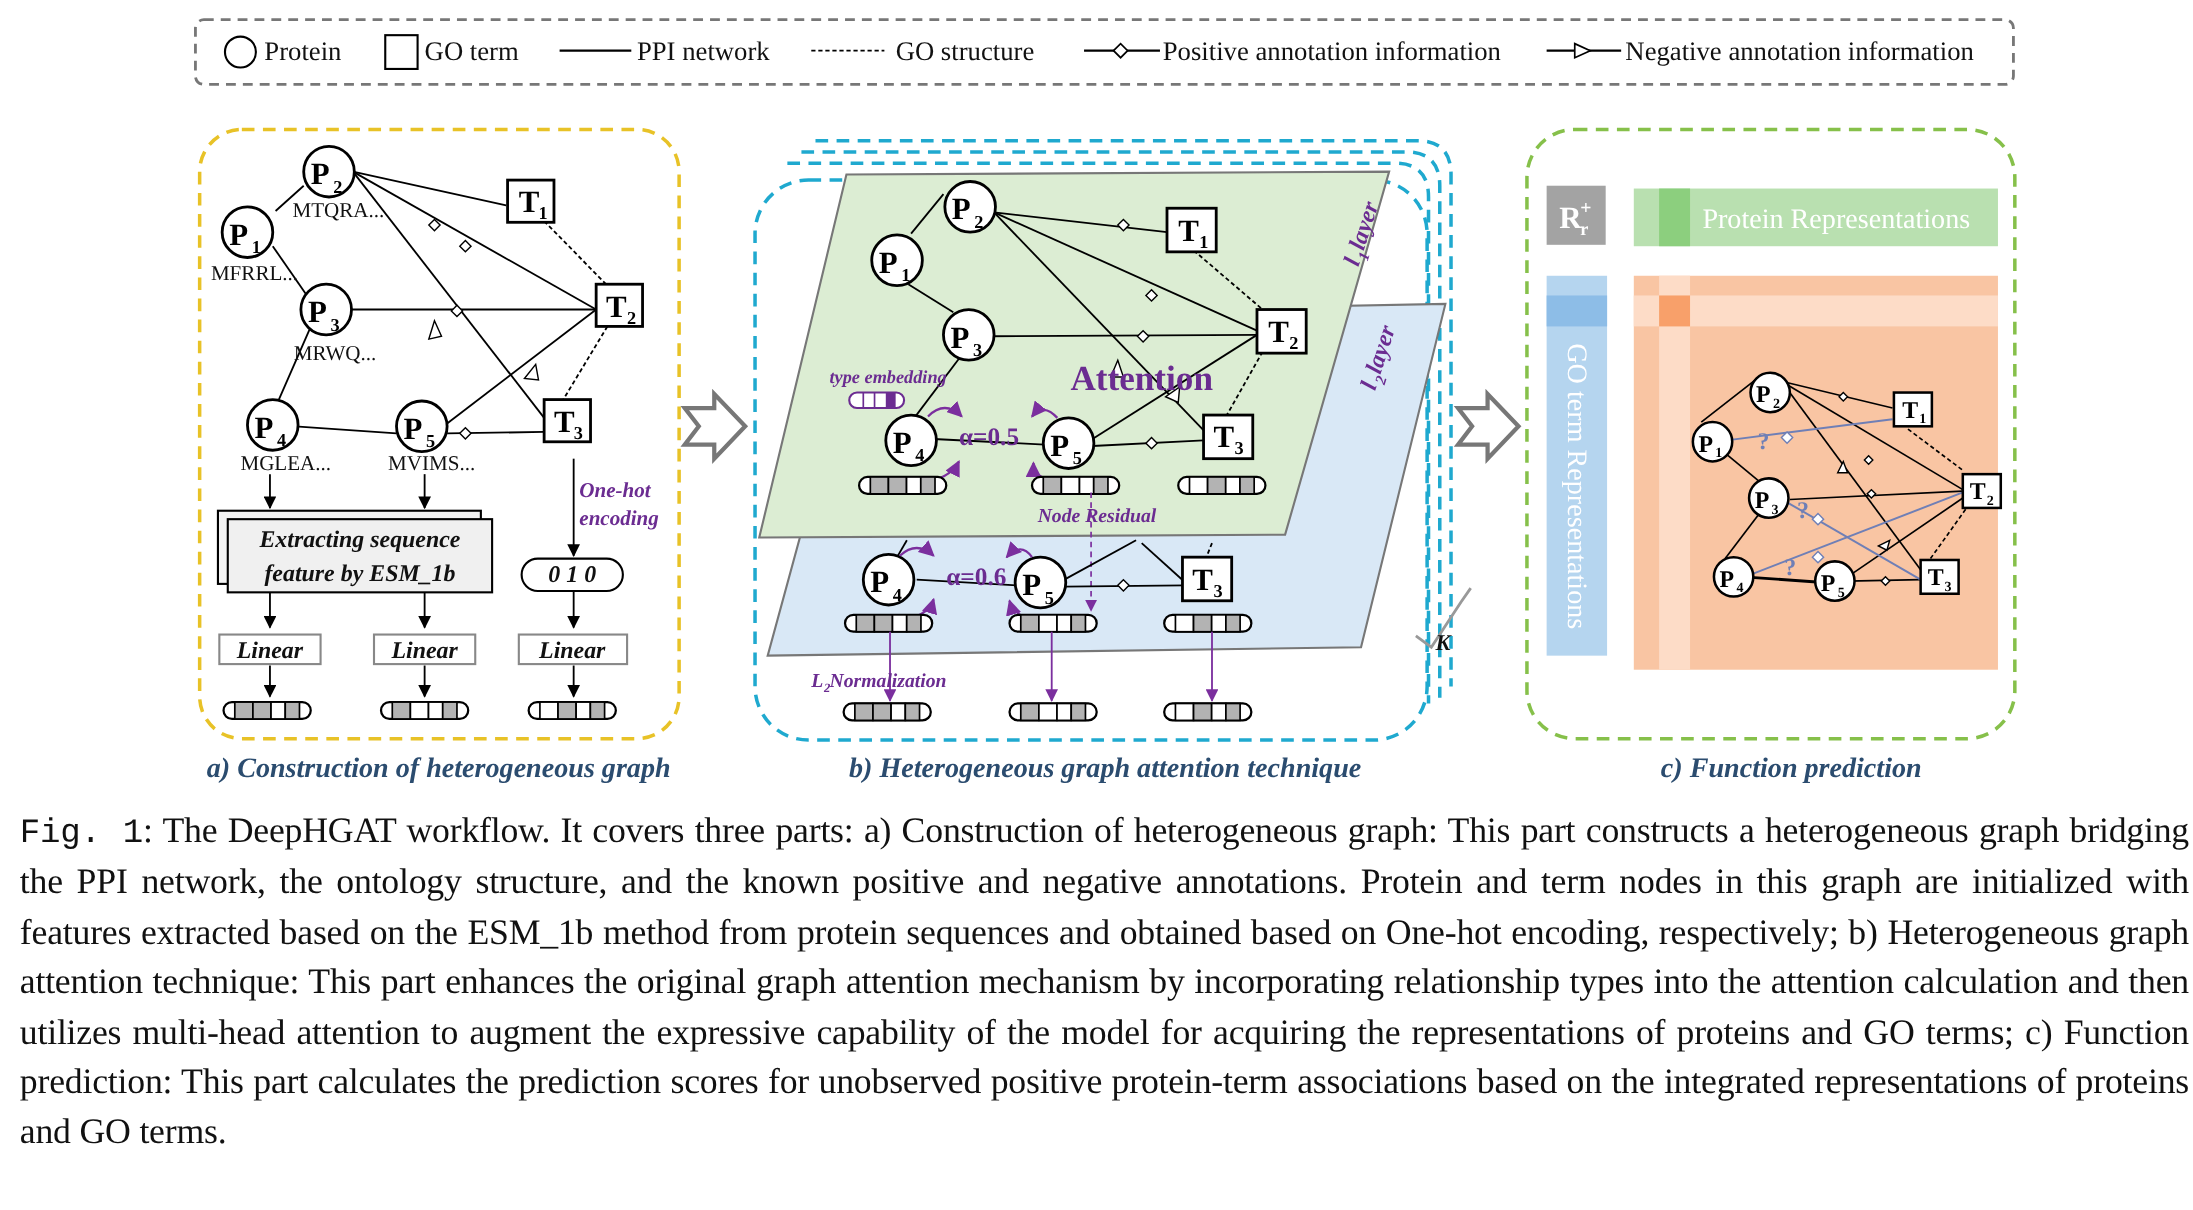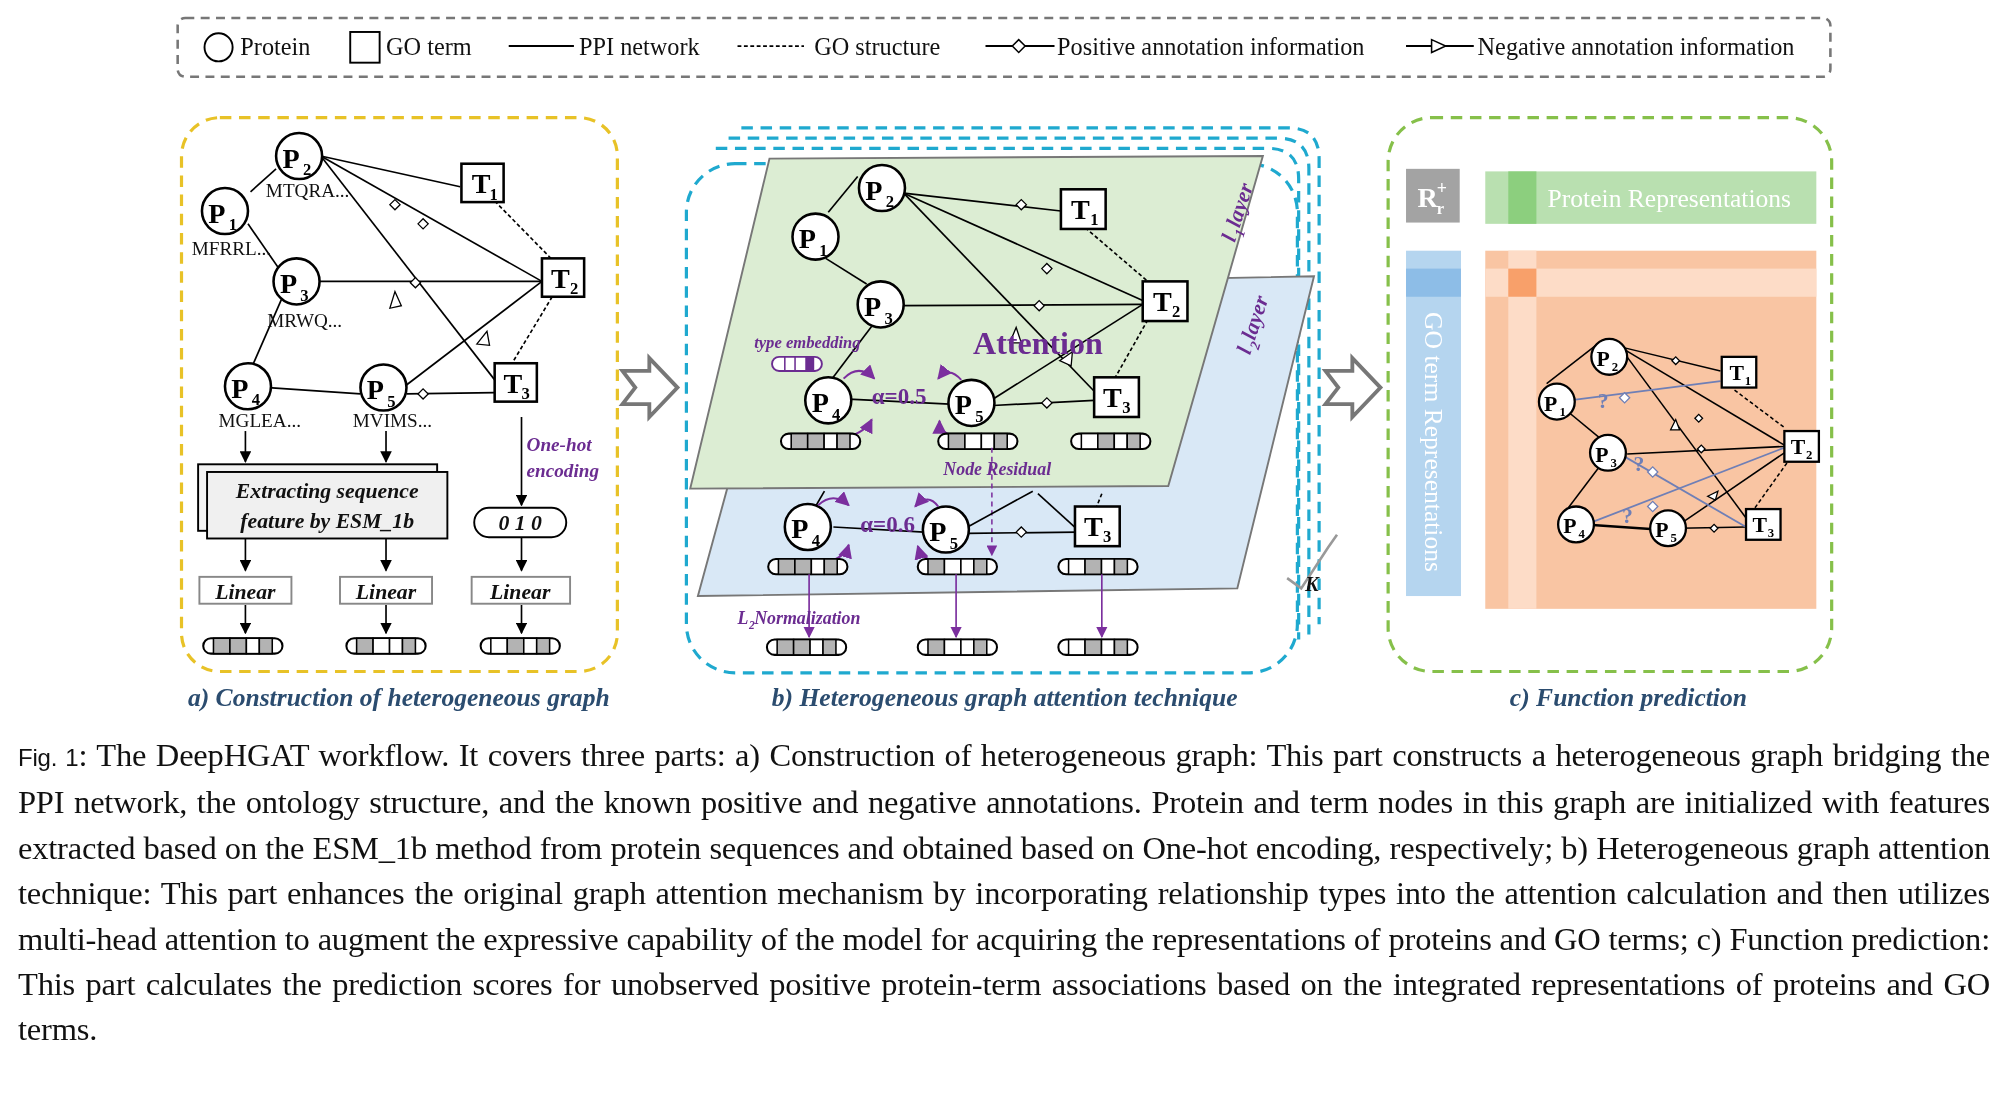--- a/index.html
+++ b/index.html
@@ -12,21 +12,21 @@
   .node-sub { font-size: 13px; font-weight: bold; fill: #000; }
   .seq-label { font-size: 15px; fill: #111; }
   .purple-it { font-style: italic; font-weight: bold; fill: #6b2c91; }
   .panel-cap { font-size: 20px; font-style: italic; font-weight: bold; fill: #2b4c6f; }
   .box-it { font-style: italic; font-weight: bold; fill: #111; }
   #caption {
     position: absolute; left: 18px; top: 733px; width: 1972px;
     font-family: "Liberation Serif", serif; font-size: 32.5px; line-height: 45.4px;
     color: #111; text-align: justify; letter-spacing: -0.2px;
   }
-  #caption .fig-label { font-family: Liberation Sans, sans-serif; font-size: 24px; margin-top: 36px; }
+  #caption .fig-label { font-family: Liberation Mono, monospace; font-size: 31px; margin-top: 36px; }
 </style>
 </head>
 <body>
 
 <svg id="fig" viewBox="0 0 1560 860" preserveAspectRatio="none" xmlns="http://www.w3.org/2000/svg">
   <defs>
     <marker id="arrowBlack" viewBox="0 0 10 10" refX="9" refY="5" markerWidth="7" markerHeight="7" orient="auto">
       <path d="M0,0 L10,5 L0,10 z" fill="#000"></path>
     </marker>
     <marker id="arrowPurple" viewBox="0 0 10 10" refX="9" refY="5" markerWidth="7" markerHeight="7" orient="auto">

